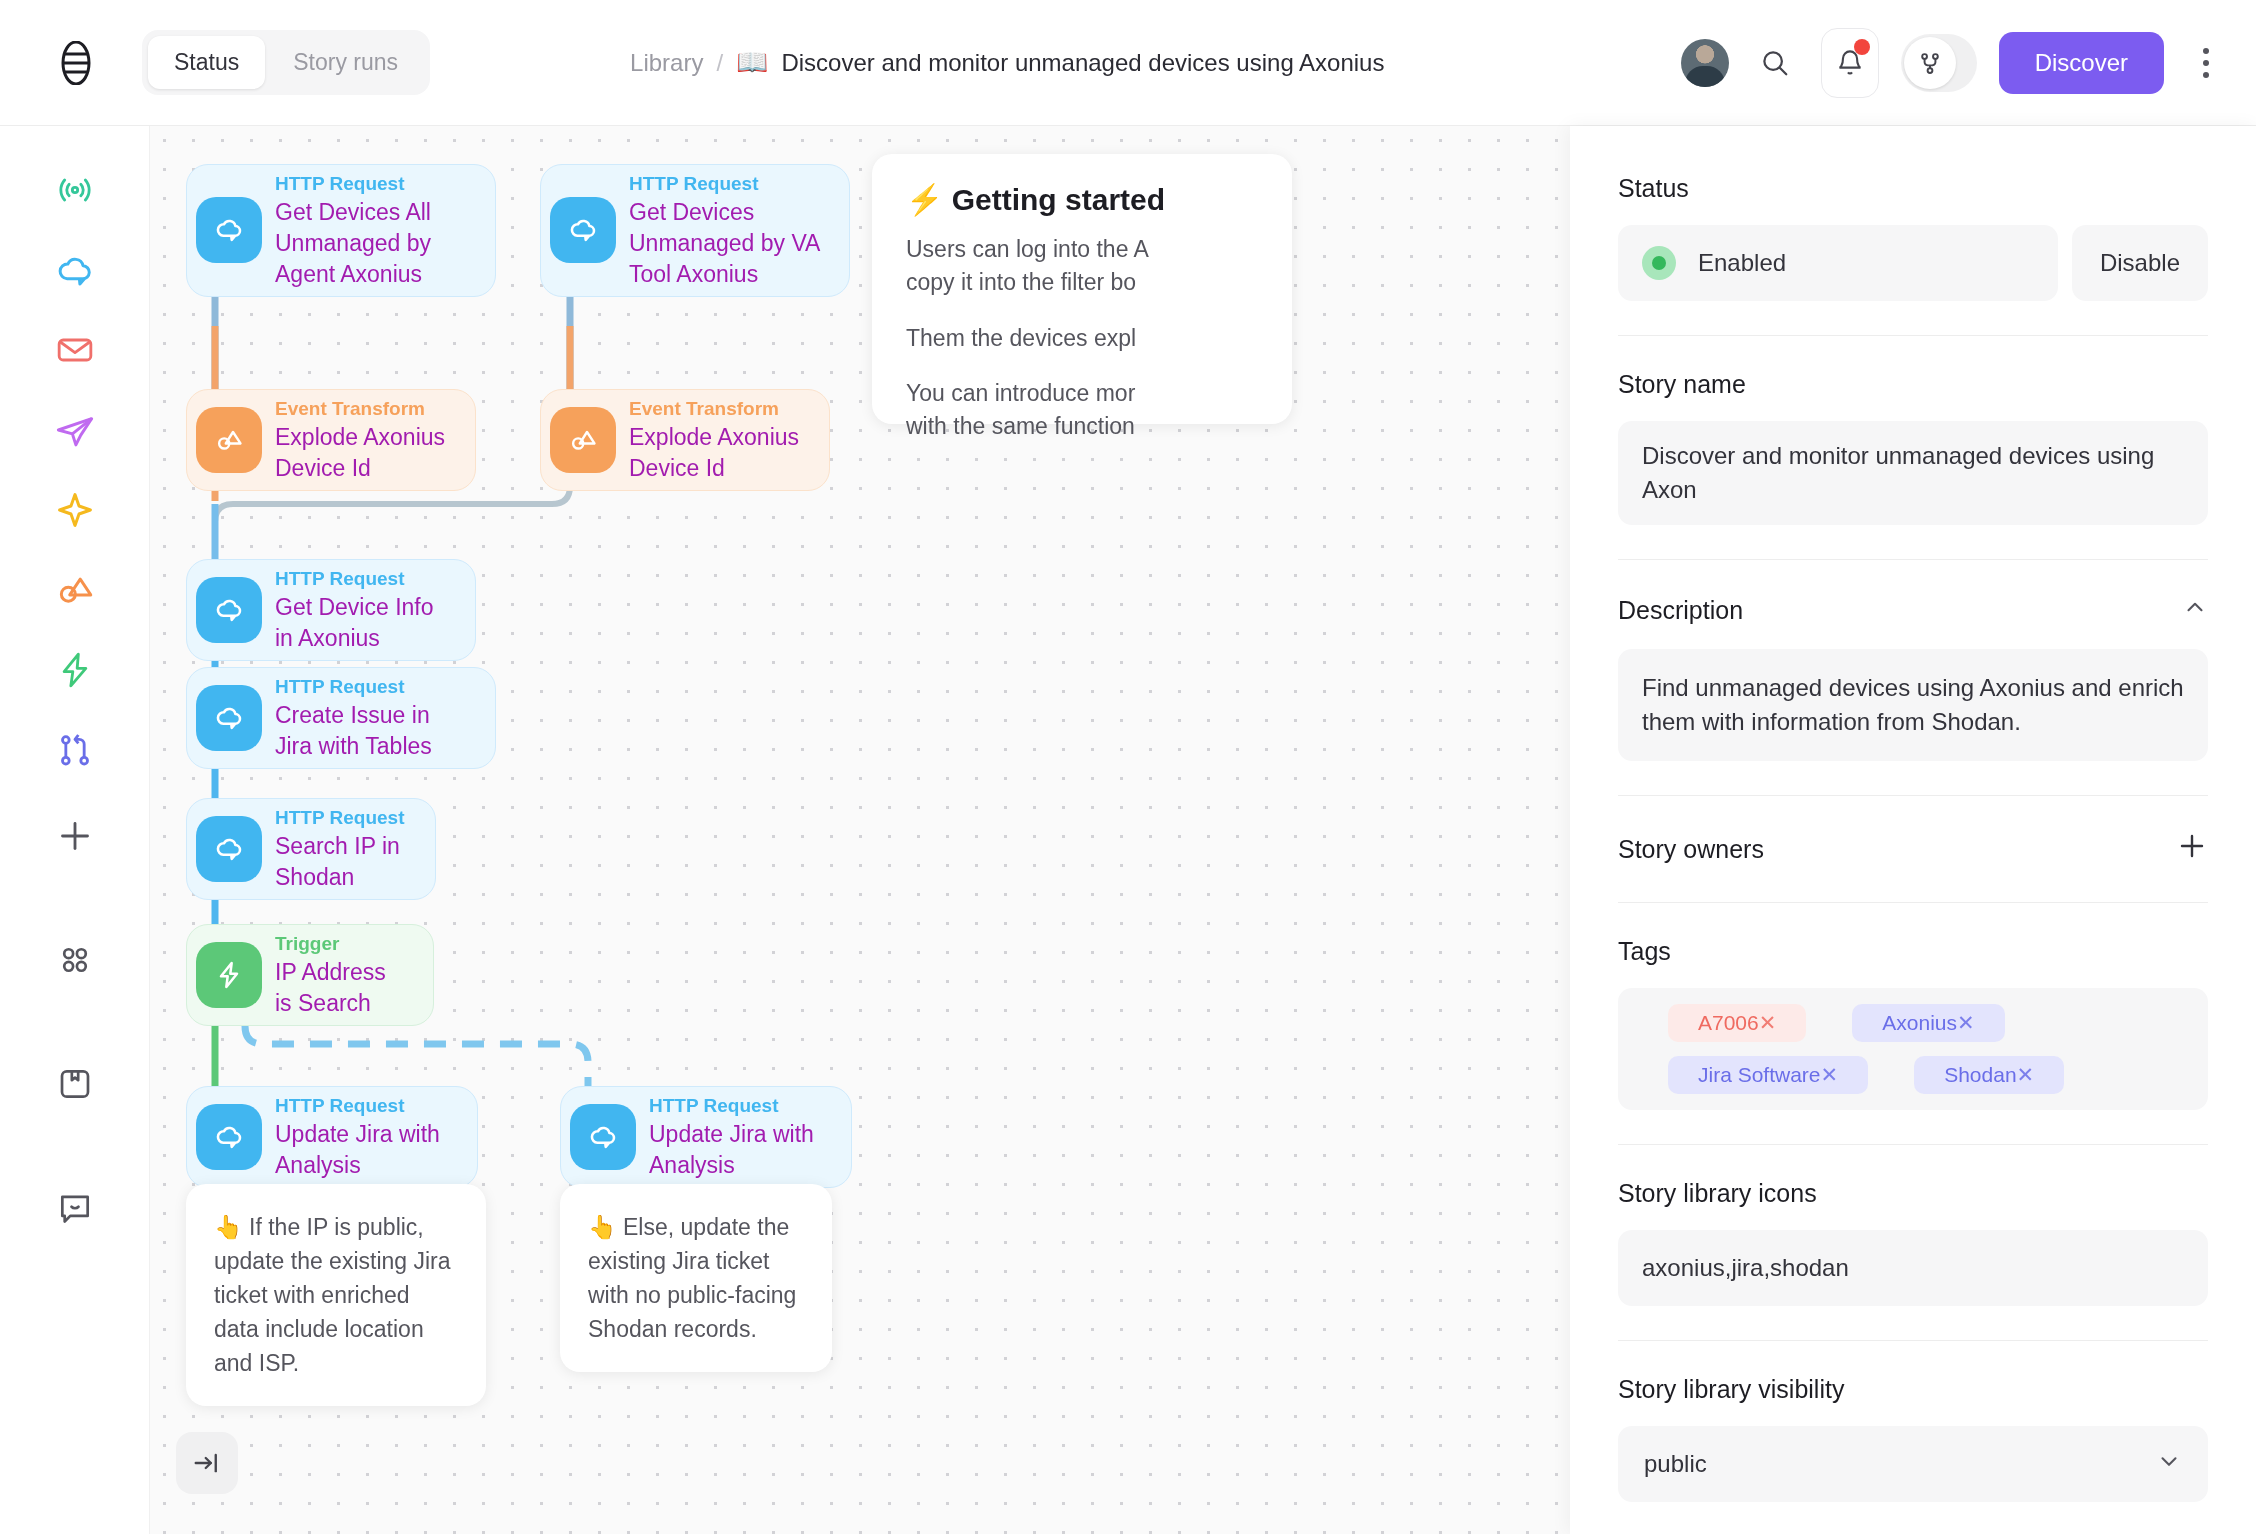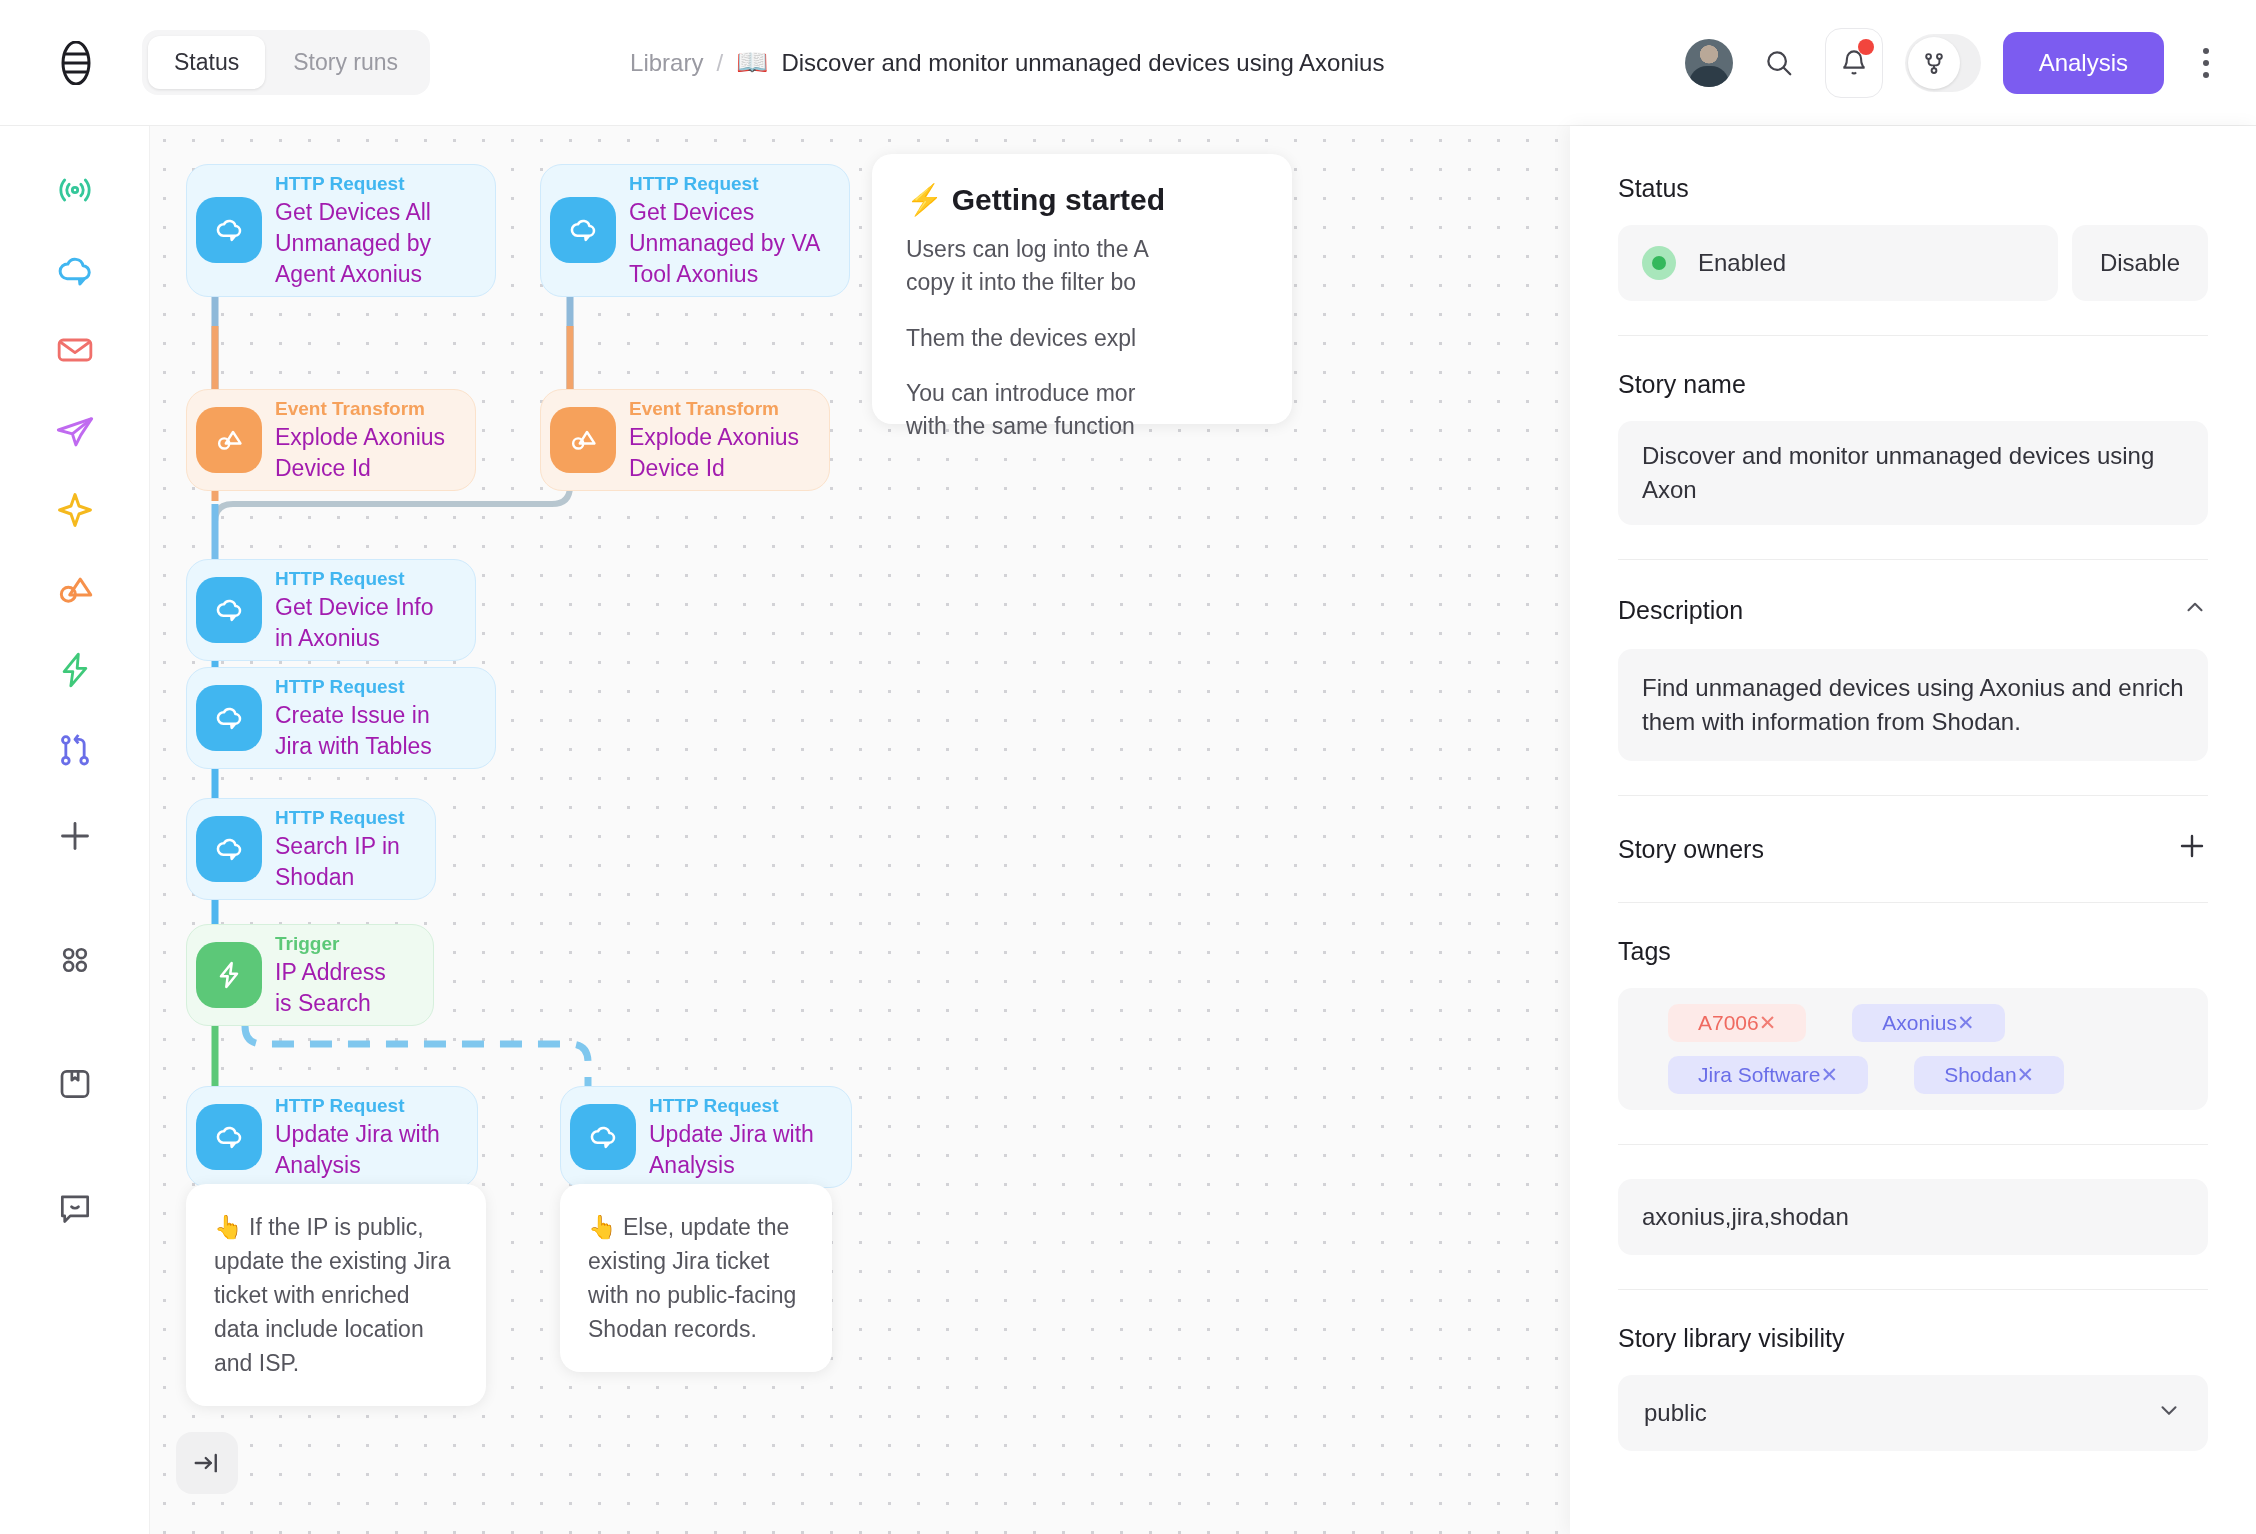--- a/index.html
+++ b/index.html
@@ -233,21 +233,21 @@
         <div class="toggle-knob">
           <svg width="26" height="26" viewBox="0 0 24 24" fill="none" stroke="#44444c" stroke-width="1.8">
               <circle cx="7" cy="6" r="2.2"></circle>
               <circle cx="17" cy="6" r="2.2"></circle>
               <circle cx="12" cy="19" r="2.2"></circle>
               <path d="M7 8.2v3c0 2 2 3 5 3s5-1 5-3v-3"></path>
               <path d="M12 14.2v2.6"></path>
             </svg>
         </div>
       </div>
-      <button class="publish-btn">Analysis</button>
+      <button class="publish-btn">Discover</button>
       <div class="kebab">
           <span></span>
           <span></span>
           <span></span>
         </div>
     </div>
   </div>
 
   <div class="rail">
     <div style="height:32px"></div>
@@ -579,20 +579,21 @@
         <span class="tag-x">✕</span>
       </span>
       <span class="tag" style="background:#e3e4fd;color:#6a6ee8">
         <span>Shodan</span>
         <span class="tag-x">✕</span>
       </span>
     </div>
 
     <div class="divider"></div>
 
+    <div class="sec-label">Story library icons</div>
     <div class="field-box">axonius,jira,shodan</div>
 
     <div class="divider"></div>
 
     <div class="sec-label">Story library visibility</div>
     <div class="select-box">
       <span>public</span>
       <span>
         <svg width="26" height="26" viewBox="0 0 24 24" fill="none" stroke="#55555d" stroke-width="1.9" stroke-linecap="round" stroke-linejoin="round">
             <polyline points="6,9.5 12,15.5 18,9.5"></polyline>

